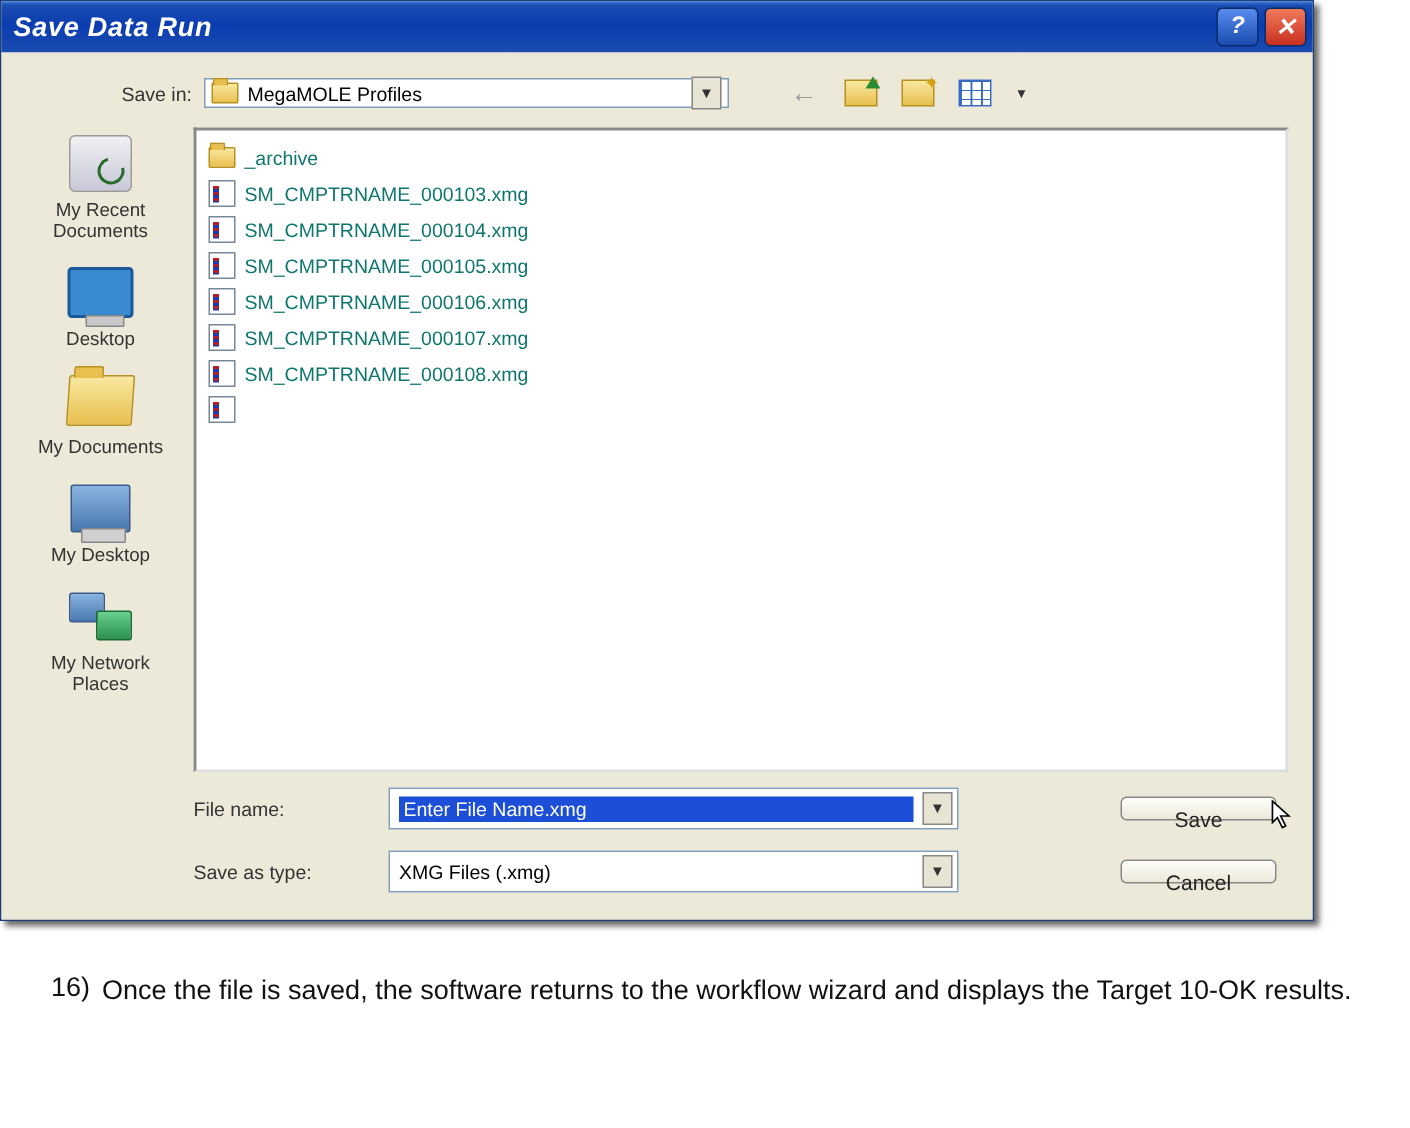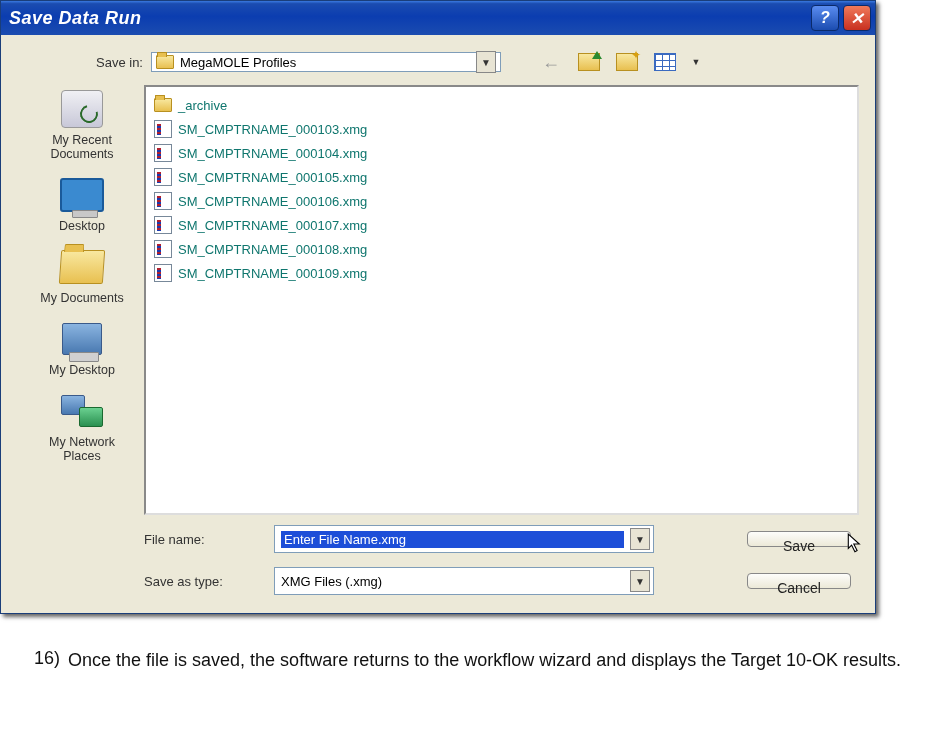--- a/index.html
+++ b/index.html
@@ -35,21 +35,21 @@
     width: 28px; height: 26px;
     border-radius: 4px;
     display: flex; align-items: center; justify-content: center;
     font-weight: bold; color: #fff; font-size: 16px;
     border: 1px solid #0a2a6a;
   }
   .help-btn { background: linear-gradient(to bottom,#5a8cf0,#1b4cb0); }
   .close-btn { background: linear-gradient(to bottom,#f07a5a,#c83020); }
 
   .body-area {
-    padding: 14px 16px 18px 15px;
+    padding: 14px 16px 18px 0;
     background: #ece9d8;
     display: flex;
     flex-direction: column;
   }
 
   .top-row {
     display: flex;
     align-items: center;
     gap: 8px;
     padding-left: 80px;
@@ -290,21 +290,20 @@
         <div class="file-item">
           <span class="file-icon"></span>
           <span>SM_CMPTRNAME_000107.xmg</span>
         </div>
         <div class="file-item">
           <span class="file-icon"></span>
           <span>SM_CMPTRNAME_000108.xmg</span>
         </div>
         <div class="file-item">
           <span class="file-icon"></span>
-          <span>SM_CMPTRNAME_000109.xmg</span>
         </div>
       </div>
     </div>
 
     <div class="bottom-fields">
       <span class="label">File name:</span>
       <div class="combo">
         <span class="combo-text selected">Enter File Name.xmg</span>
         <span class="dd-arrow">▼</span>
       </div>

